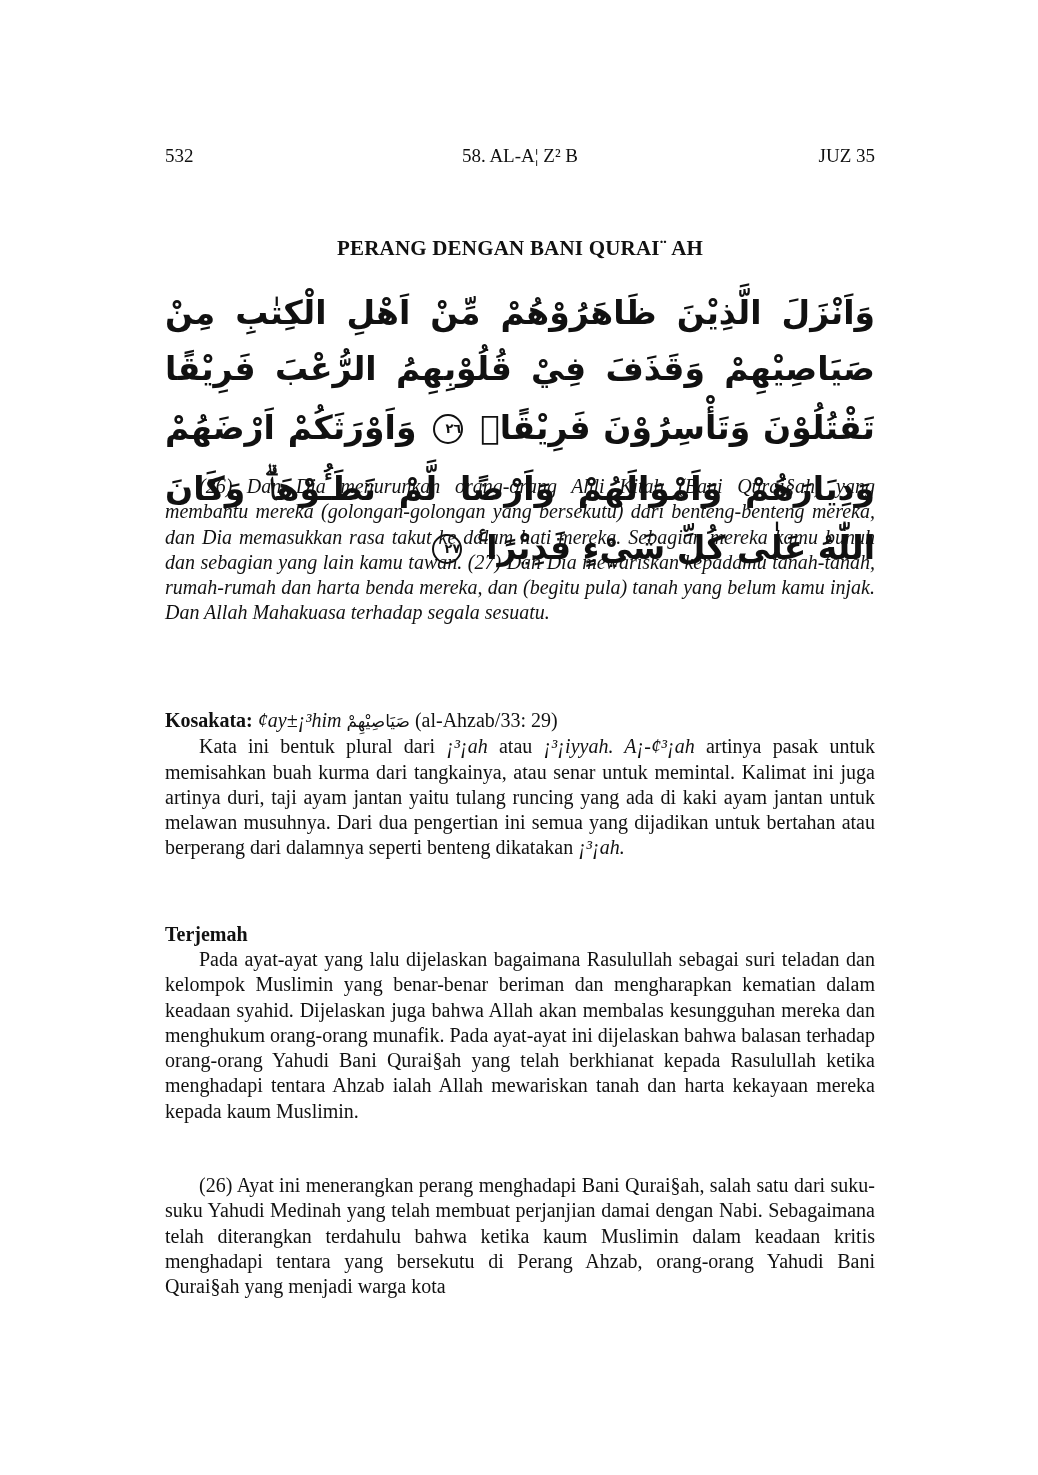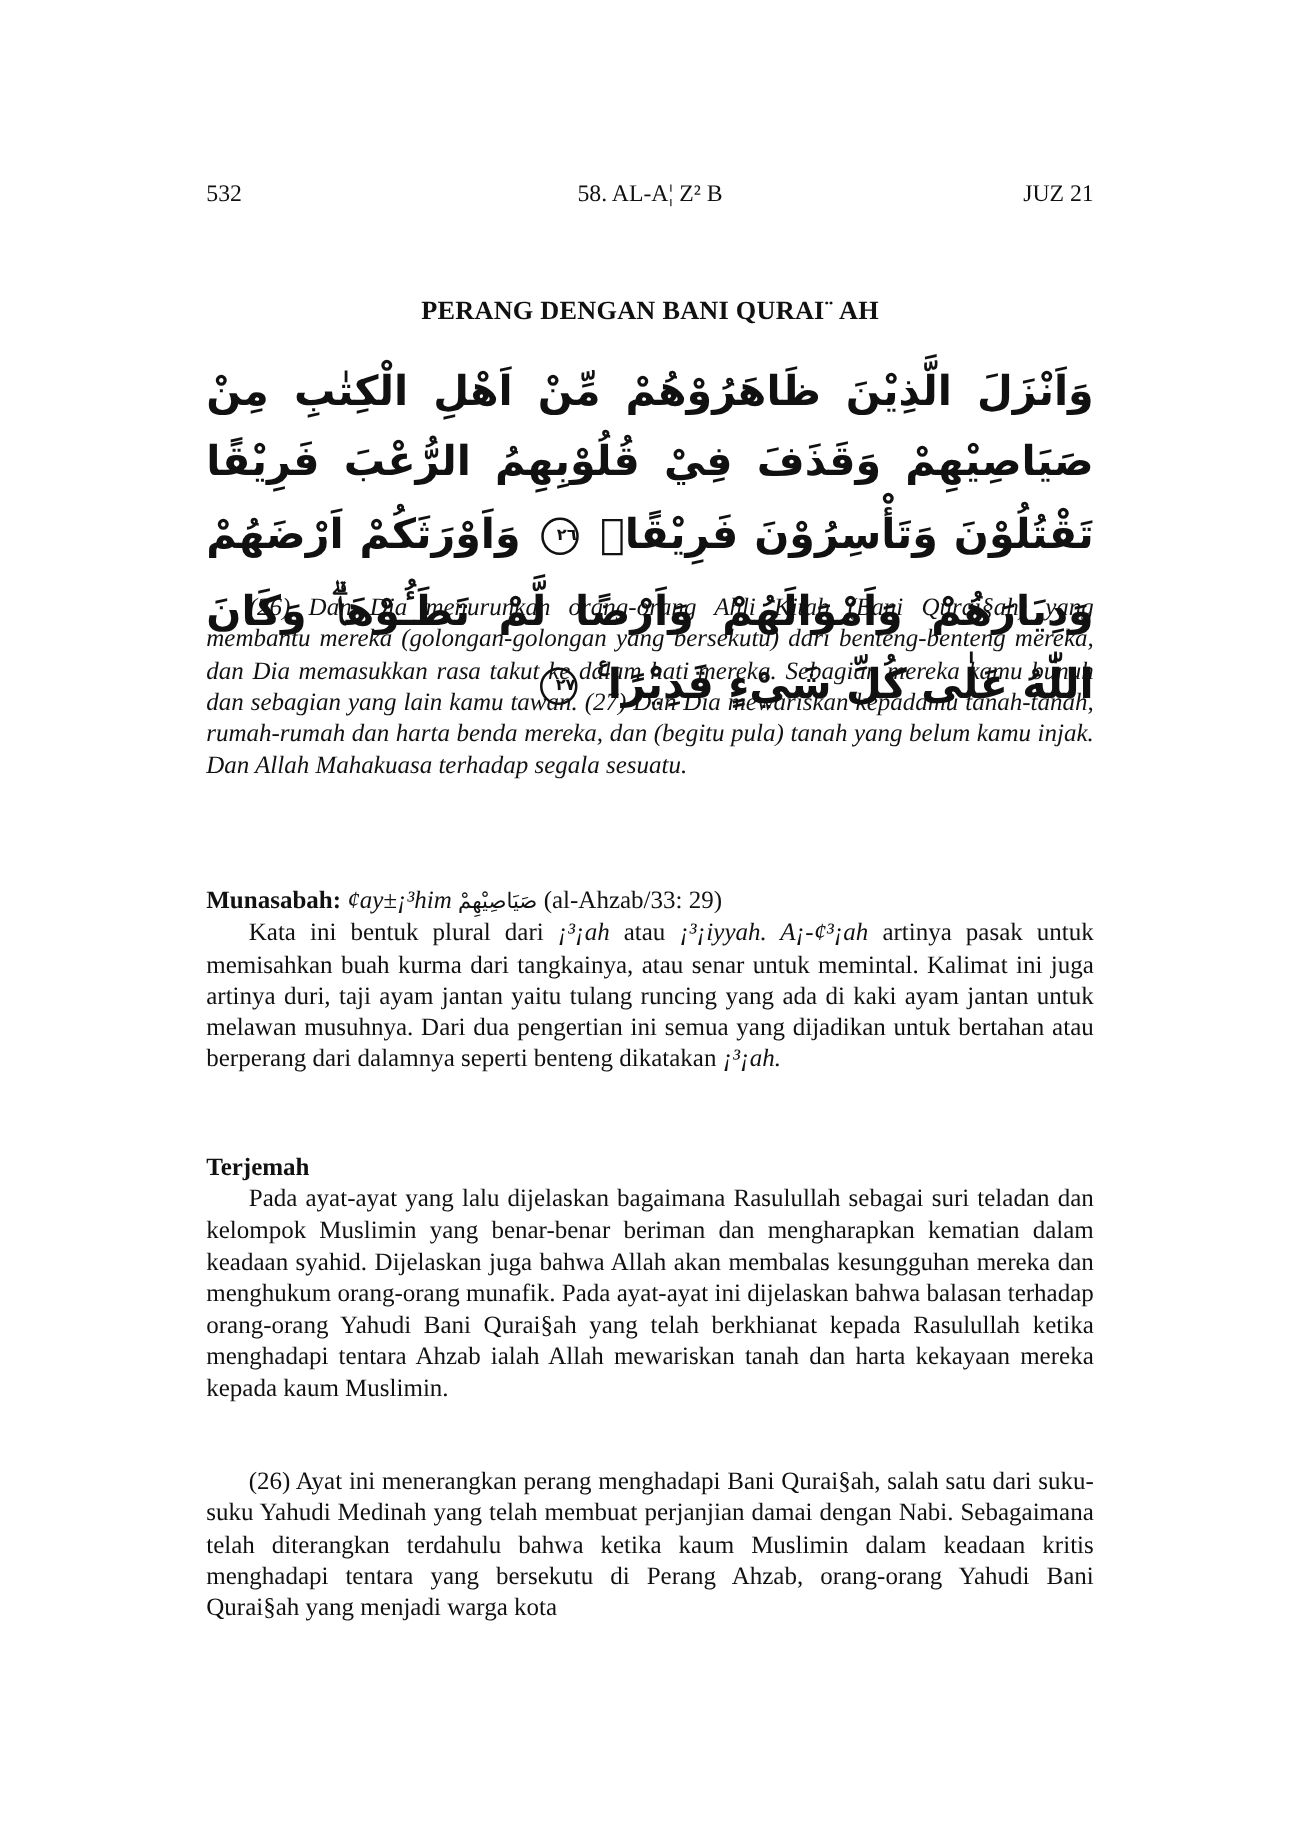--- a/index.html
+++ b/index.html
@@ -24,39 +24,39 @@
   #tafsir { top: 1173px; }
 </style>
 </head>
 <body>
 
 <div class="page">
 
   <div class="running-head">
     <span class="pg">532</span>
     <span class="sura">58. AL-A¦ Z² B</span>
-    <span class="juz">JUZ 21</span>
+    <span class="juz">JUZ 35</span>
   </div>
 
   <div class="title">PERANG DENGAN BANI QURAI¨ AH</div>
 
   <div class="arabic">
     <span>وَاَنْزَلَ الَّذِيْنَ ظَاهَرُوْهُمْ مِّنْ اَهْلِ الْكِتٰبِ مِنْ صَيَاصِيْهِمْ وَقَذَفَ فِيْ قُلُوْبِهِمُ الرُّعْبَ فَرِيْقًا تَقْتُلُوْنَ وَتَأْسِرُوْنَ فَرِيْقًاۚ</span>
     <span class="ayah-mark">٢٦</span>
     <span>وَاَوْرَثَكُمْ اَرْضَهُمْ وَدِيَارَهُمْ وَاَمْوَالَهُمْ وَاَرْضًا لَّمْ تَطَـُٔوْهَاۗ وَكَانَ اللّٰهُ عَلٰى كُلِّ شَيْءٍ قَدِيْرًا ࣖ</span>
     <span class="ayah-mark">٢٧</span>
   </div>
 
   <div class="section" id="terjemah">
     <p class="italic">(26) Dan Dia menurunkan orang-orang Ahli Kitab (Bani Qurai§ah) yang membantu mereka (golongan-golongan yang bersekutu) dari benteng-benteng mereka, dan Dia memasukkan rasa takut ke dalam hati mereka. Sebagian mereka kamu bunuh dan sebagian yang lain kamu tawan. (27) Dan Dia mewariskan kepadamu tanah-tanah, rumah-rumah dan harta benda mereka, dan (begitu pula) tanah yang belum kamu injak. Dan Allah Mahakuasa terhadap segala sesuatu.</p>
   </div>
 
   <div class="section" id="kosakata">
     <div>
-      <span class="kosa-head">Munasabah:</span>
+      <span class="kosa-head">Kosakata:</span>
       <span class="italic">¢ay±¡³him</span>
       <span class="kosa-ar">صَيَاصِيْهِمْ</span>
       <span>(al-Ahzab/33: 29)</span>
     </div>
     <p><span>Kata ini bentuk plural dari </span><span class="italic">¡³¡ah</span><span> atau </span><span class="italic">¡³¡iyyah. A¡-¢³¡ah</span><span> artinya pasak untuk memisahkan buah kurma dari tangkainya, atau senar untuk memintal. Kalimat ini juga artinya duri, taji ayam jantan yaitu tulang runcing yang ada di kaki ayam jantan untuk melawan musuhnya.  Dari dua pengertian ini semua yang dijadikan untuk bertahan atau berperang dari dalamnya seperti benteng dikatakan </span><span class="italic">¡³¡ah.</span></p>
   </div>
 
   <div class="section" id="munasabah">
     <h3>Terjemah</h3>
     <p>Pada ayat-ayat yang lalu dijelaskan bagaimana Rasulullah sebagai suri teladan dan kelompok Muslimin yang benar-benar beriman dan mengharapkan kematian dalam keadaan syahid. Dijelaskan juga bahwa Allah akan membalas kesungguhan mereka dan menghukum orang-orang munafik. Pada ayat-ayat ini dijelaskan bahwa balasan terhadap orang-orang Yahudi Bani Qurai§ah yang telah berkhianat kepada Rasulullah ketika menghadapi tentara Ahzab ialah Allah mewariskan tanah dan harta kekayaan mereka kepada kaum Muslimin.</p>

